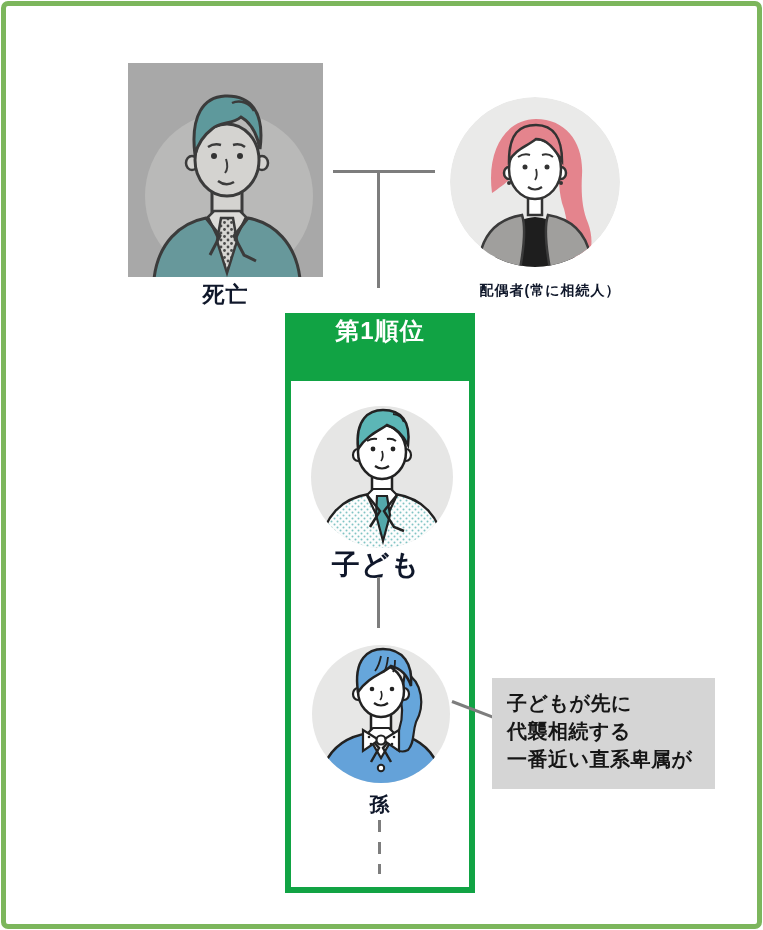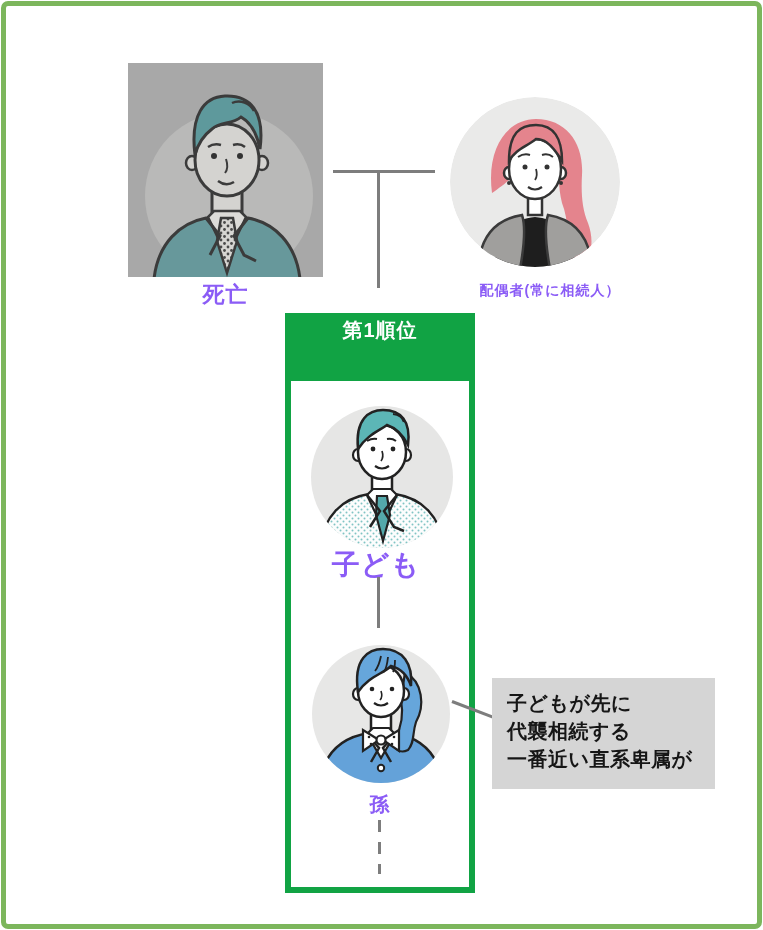--- a/index.html
+++ b/index.html
@@ -6,21 +6,21 @@
   .canvas{
     position:relative;width:763px;height:930px;background:#ffffff;overflow:hidden;
     font-family:"Liberation Sans","DejaVu Sans",sans-serif;color:#1b1b1b;
   }
   .frame{
     position:absolute;left:1px;top:1px;right:1px;bottom:1px;
     border:5px solid #7cb65c;border-radius:7px;pointer-events:none;
   }
   .abs{position:absolute;}
   .label{
-    position:absolute;text-align:center;font-weight:700;color:#8b5cf6;
+    position:absolute;text-align:center;font-weight:700;color:#0f172a;
     letter-spacing:1px;white-space:nowrap;
   }
   .lbl-deceased{left:128px;top:280px;width:195px;font-size:22px;}
   .lbl-spouse{left:430px;top:282px;width:240px;font-size:14px;}
   .lbl-child{left:281px;top:546px;width:190px;font-size:28px;}
   .lbl-grandchild{left:285px;top:791px;width:190px;font-size:20px;}
   .photo-box{left:128px;top:63px;width:195px;height:214px;}
   .spouse-box{left:450px;top:97px;width:170px;height:170px;}
   .child-box{left:309px;top:403px;width:146px;height:146px;}
   .grandchild-box{left:311px;top:644px;width:140px;height:140px;}
@@ -34,21 +34,21 @@
   }
   .line-diag{
     position:absolute;left:452px;top:700px;width:48px;height:3px;background:#7d7d7d;
     transform:rotate(21deg);transform-origin:left center;
   }
   .rank-header{
     position:absolute;left:285px;top:313px;width:190px;height:62px;
     background:#11a344;color:#ffffff;text-align:center;font-weight:700;
     padding-top:5px;box-sizing:border-box;line-height:25px;letter-spacing:1px;
   }
-  .rank-header .l1{font-size:20px;}
+  .rank-header .l1{font-size:24px;}
   .rank-header .l2{font-size:19px;}
   .rank-body{
     position:absolute;left:285px;top:375px;width:190px;height:518px;
     border:6px solid #11a344;background:#ffffff;box-sizing:border-box;
   }
   .note-box{
     position:absolute;left:492px;top:678px;width:223px;height:111px;
     background:#d5d5d5;box-sizing:border-box;padding:11px 6px 0 15px;
     font-size:20px;line-height:28px;font-weight:600;color:#161616;letter-spacing:0.5px;
   }

